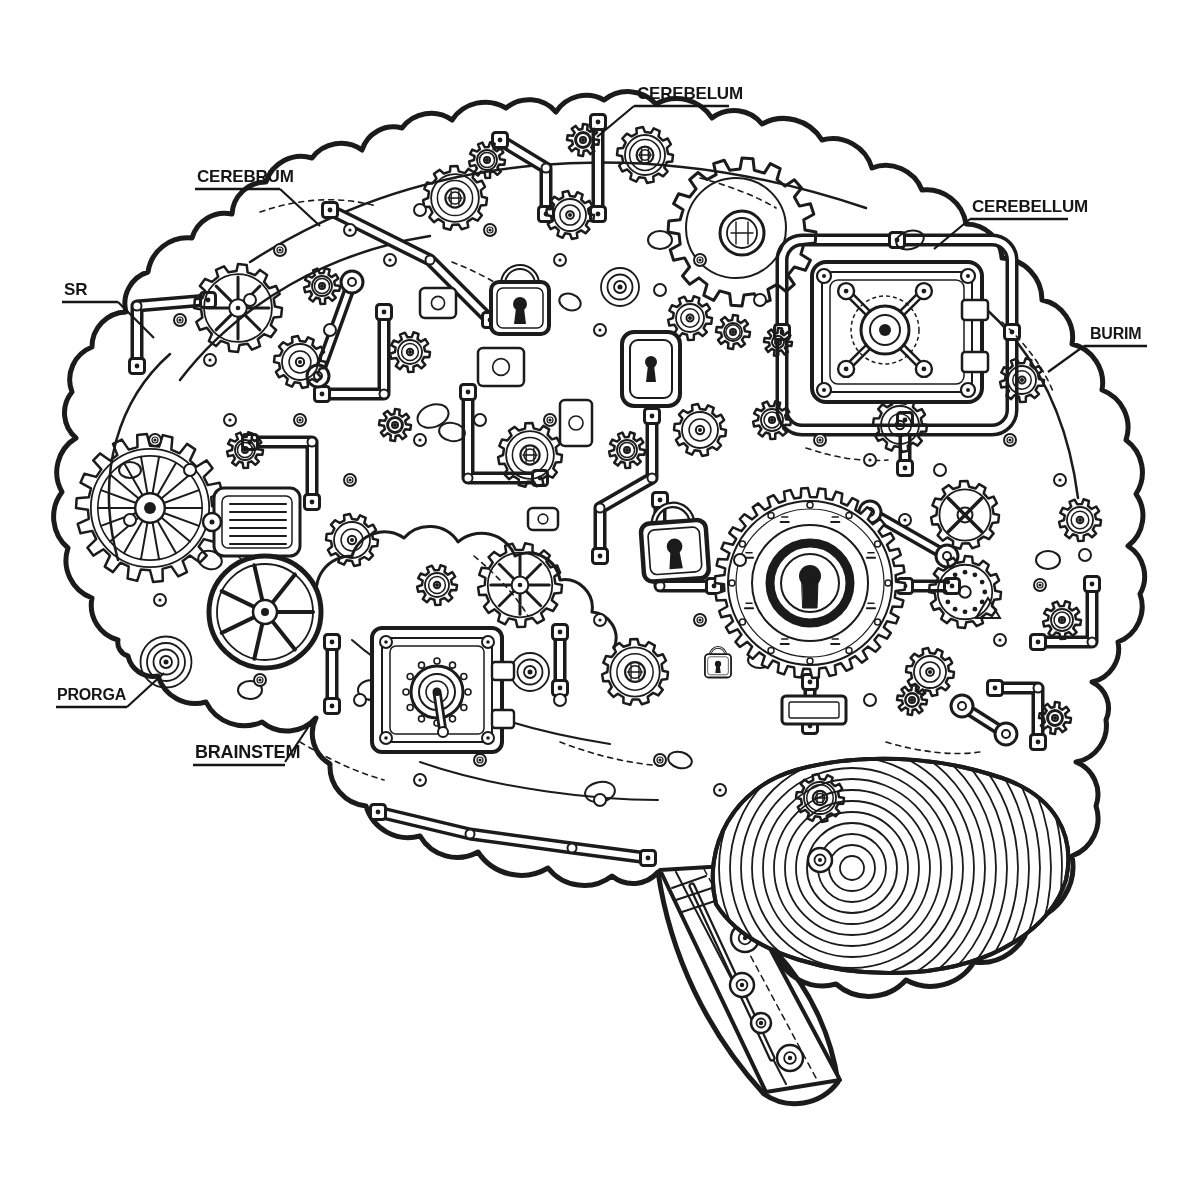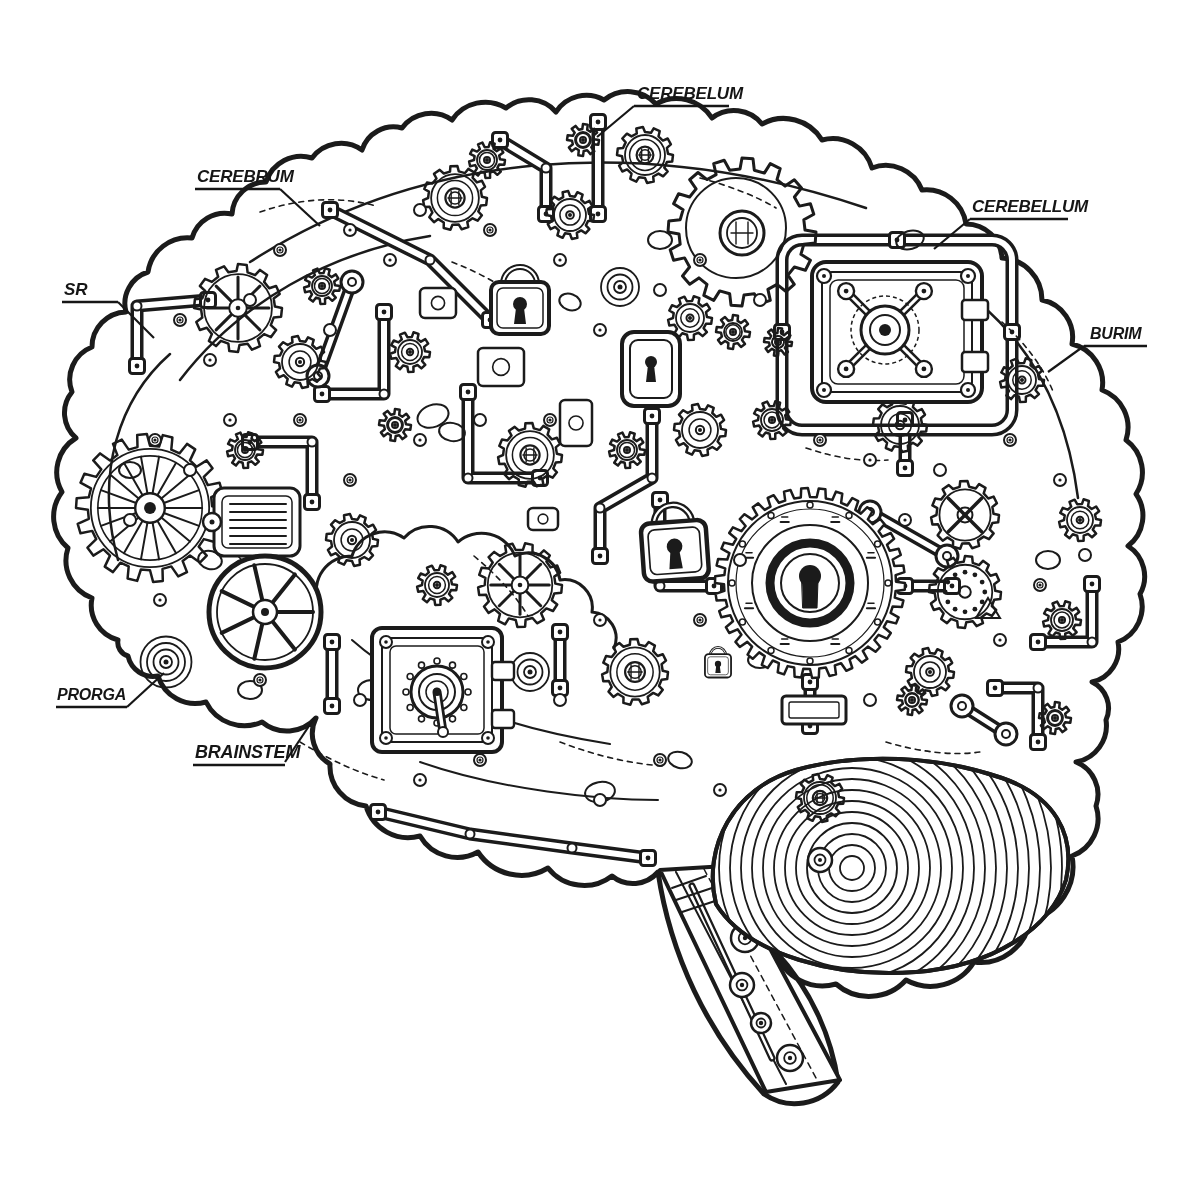--- a/index.html
+++ b/index.html
@@ -1,16 +1,16 @@
 <!DOCTYPE html>
 <html><head>
 <meta charset="utf-8">
 <style>
   html,body{margin:0;padding:0;background:#ffffff;}
-  #stage{position:relative;width:1200px;height:1200px;background:#ffffff;overflow:hidden;font-style:italic;}
+  #stage{position:relative;width:1200px;height:1200px;background:#ffffff;overflow:hidden;}
   svg{display:block;}
   .lbl{font-family:"Liberation Sans",sans-serif;font-weight:700;fill:#161616;letter-spacing:-0.2px;}
   .ul{stroke:#161616;stroke-width:2.4;}
   .leader{stroke:#161616;stroke-width:2.2;fill:none;}
 </style>
 </head>
 <body>
 
 <div id="stage">
 <svg id="art" width="1200" height="1200" viewBox="0 0 1200 1200">

